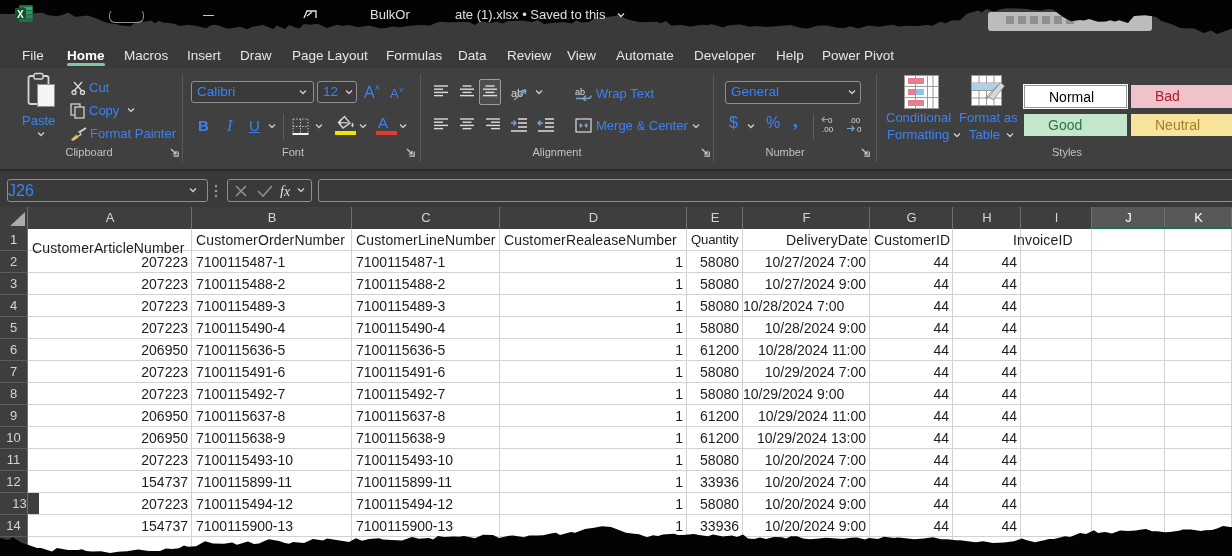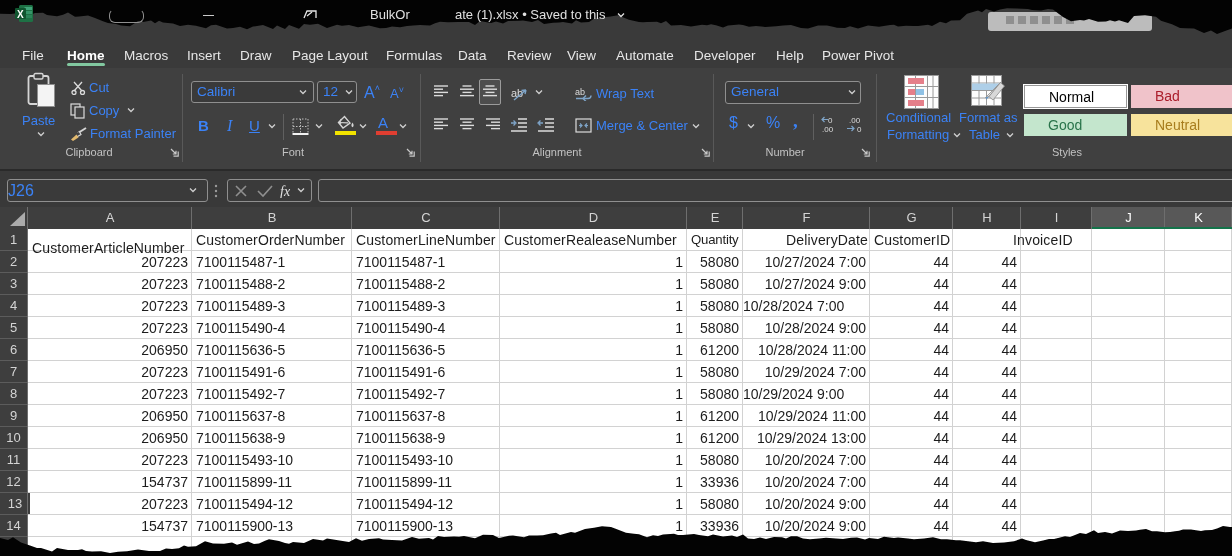--- a/index.html
+++ b/index.html
@@ -325,21 +325,21 @@
 <div class="abs rh" style="left:0;top:273px;width:27px;height:22px">3</div>
 <div class="abs rh" style="left:0;top:295px;width:27px;height:22px">4</div>
 <div class="abs rh" style="left:0;top:317px;width:27px;height:22px">5</div>
 <div class="abs rh" style="left:0;top:339px;width:27px;height:22px">6</div>
 <div class="abs rh" style="left:0;top:361px;width:27px;height:22px">7</div>
 <div class="abs rh" style="left:0;top:383px;width:27px;height:22px">8</div>
 <div class="abs rh" style="left:0;top:405px;width:27px;height:22px">9</div>
 <div class="abs rh" style="left:0;top:427px;width:27px;height:22px">10</div>
 <div class="abs rh" style="left:0;top:449px;width:27px;height:22px">11</div>
 <div class="abs rh" style="left:0;top:471px;width:27px;height:22px">12</div>
-<div class="abs rh" style="left:0;top:493px;width:30px;height:22px">13</div>
+<div class="abs rh" style="left:0;top:493px;width:39px;height:22px">13</div>
 <div class="abs rh" style="left:0;top:515px;width:27px;height:22px">14</div>
 <div class="abs rh" style="left:0;top:537px;width:27px;height:19px">15</div>
 <div class="abs" style="left:27px;top:229px;width:1px;height:327px;background:#6e6e6e"></div>
 <div class="abs" style="left:191px;top:229px;width:1px;height:327px;background:#d2d2d2"></div>
 <div class="abs" style="left:351px;top:229px;width:1px;height:327px;background:#d2d2d2"></div>
 <div class="abs" style="left:499px;top:229px;width:1px;height:327px;background:#d2d2d2"></div>
 <div class="abs" style="left:686px;top:229px;width:1px;height:327px;background:#d2d2d2"></div>
 <div class="abs" style="left:742px;top:229px;width:1px;height:327px;background:#d2d2d2"></div>
 <div class="abs" style="left:869px;top:229px;width:1px;height:327px;background:#d2d2d2"></div>
 <div class="abs" style="left:952px;top:229px;width:1px;height:327px;background:#d2d2d2"></div>

